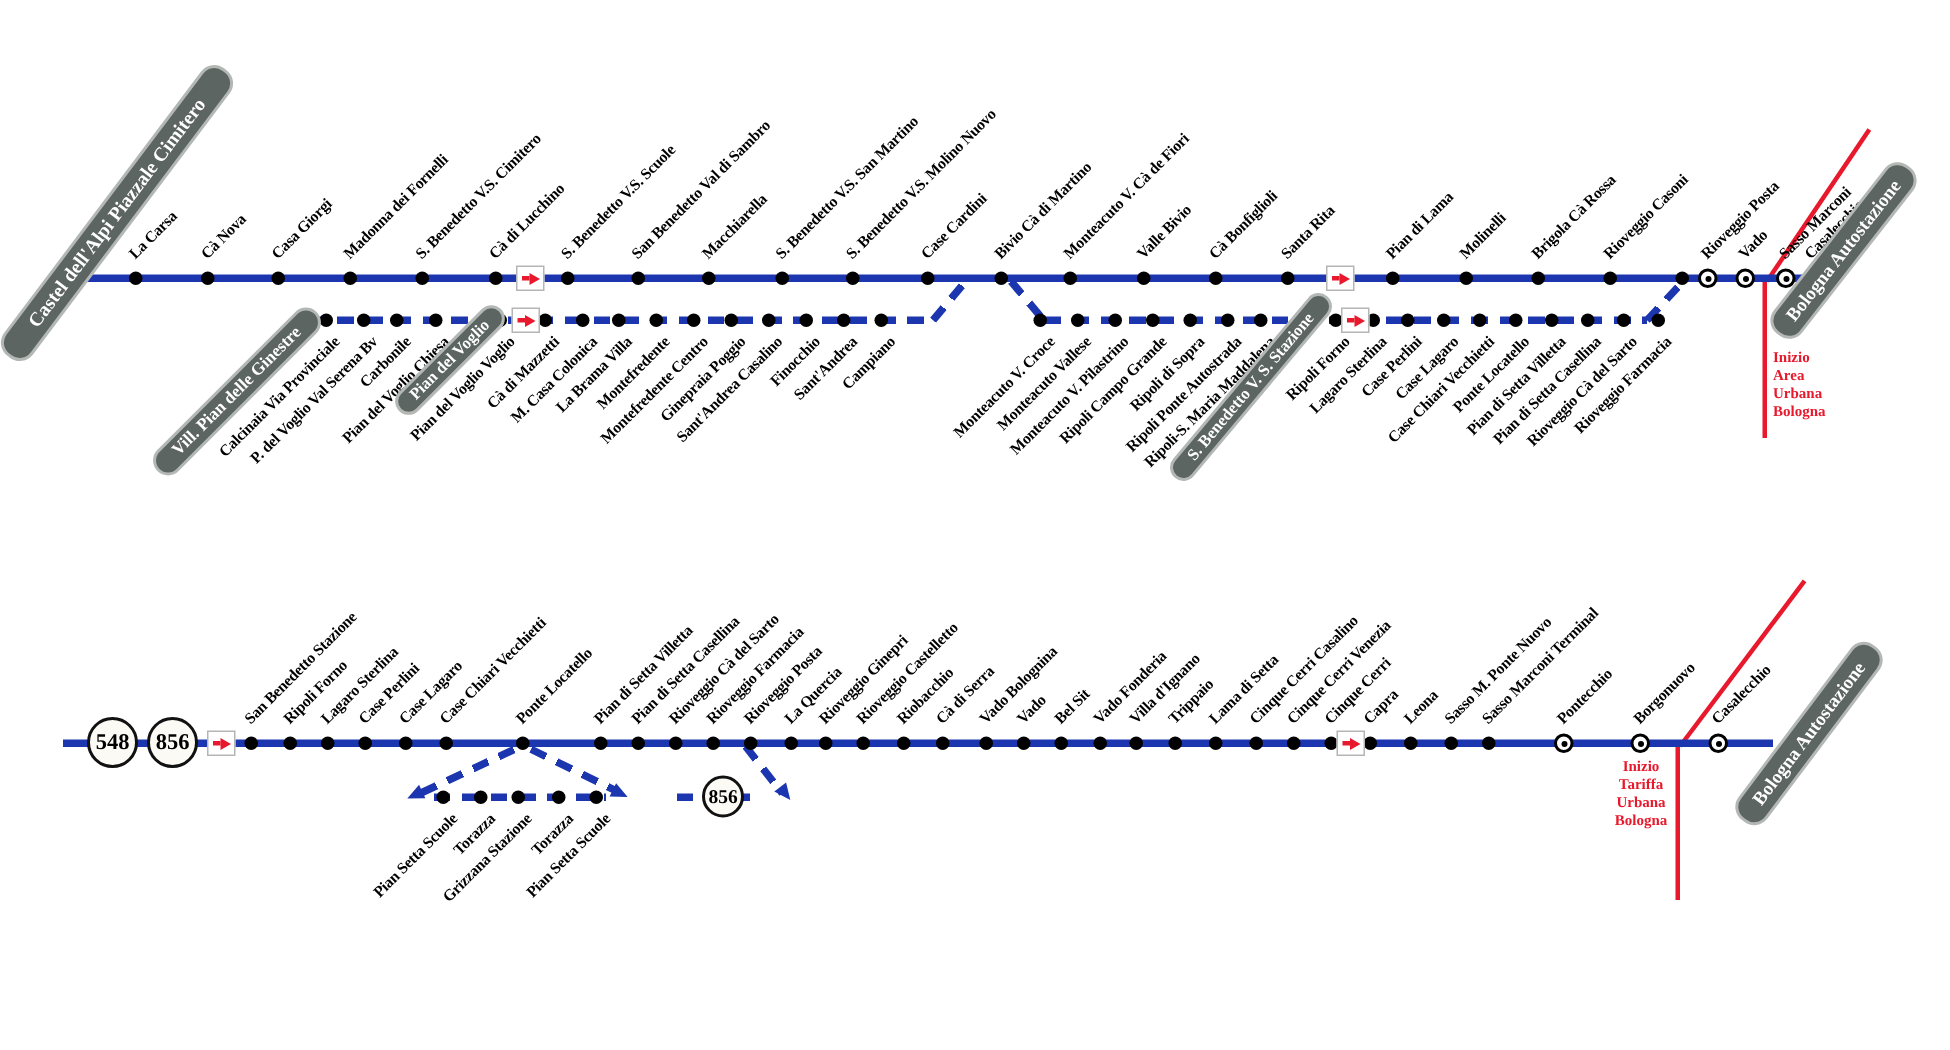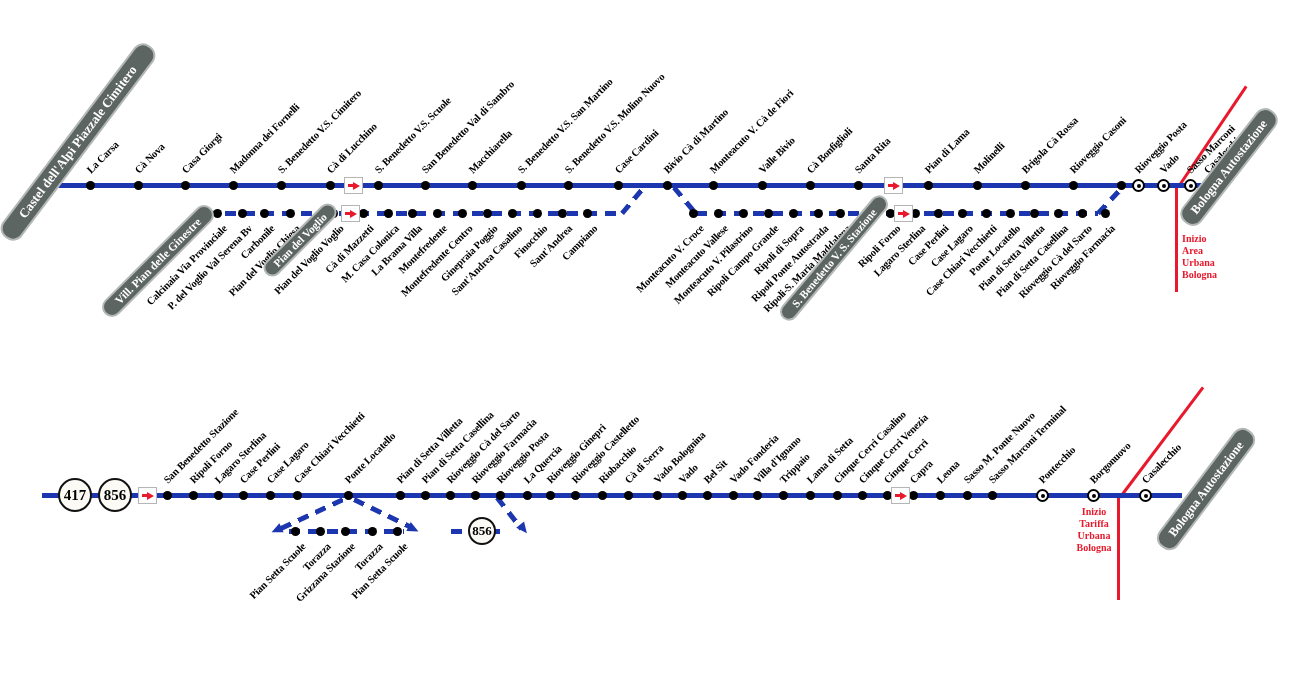--- a/index.html
+++ b/index.html
@@ -188,21 +188,21 @@
     <div class="dot" style="left: 1006px; top: 209px;"></div>
     <div class="lbl-below" style="right: 286px; top: 222px;">Ponte Locatello</div>
     <div class="dot" style="left: 1030px; top: 209px;"></div>
     <div class="lbl-below" style="right: 262px; top: 222px;">Pian di Setta Villetta</div>
     <div class="dot" style="left: 1054px; top: 209px;"></div>
     <div class="lbl-below" style="right: 238px; top: 222px;">Pian di Setta Casellina</div>
     <div class="dot" style="left: 1078px; top: 209px;"></div>
     <div class="lbl-below" style="right: 214px; top: 222px;">Rioveggio Cà del Sarto</div>
     <div class="dot" style="left: 1101px; top: 209px;"></div>
     <div class="lbl-below" style="right: 191px; top: 222px;">Rioveggio Farmacia</div>
-    <div class="badge" style="left: 58px; top: 478px; width: 34px; height: 34px; font-size: 15px;">417</div>
+    <div class="badge" style="left: 58px; top: 478px; width: 34px; height: 34px; font-size: 15px;">548</div>
     <div class="badge" style="left: 98px; top: 478px; width: 34px; height: 34px; font-size: 15px;">856</div>
     <div class="rarrow" style="left: 138px; top: 487px;"></div>
     <div class="dot" style="left: 163px; top: 491px;"></div>
     <div class="lbl-above" style="left: 170px; top: 473px;">San Benedetto Stazione</div>
     <div class="dot" style="left: 189px; top: 491px;"></div>
     <div class="lbl-above" style="left: 196px; top: 473px;">Ripoli Forno</div>
     <div class="dot" style="left: 214px; top: 491px;"></div>
     <div class="lbl-above" style="left: 221px; top: 473px;">Lagaro Sterlina</div>
     <div class="dot" style="left: 239px; top: 491px;"></div>
     <div class="lbl-above" style="left: 246px; top: 473px;">Case Perlini</div>

